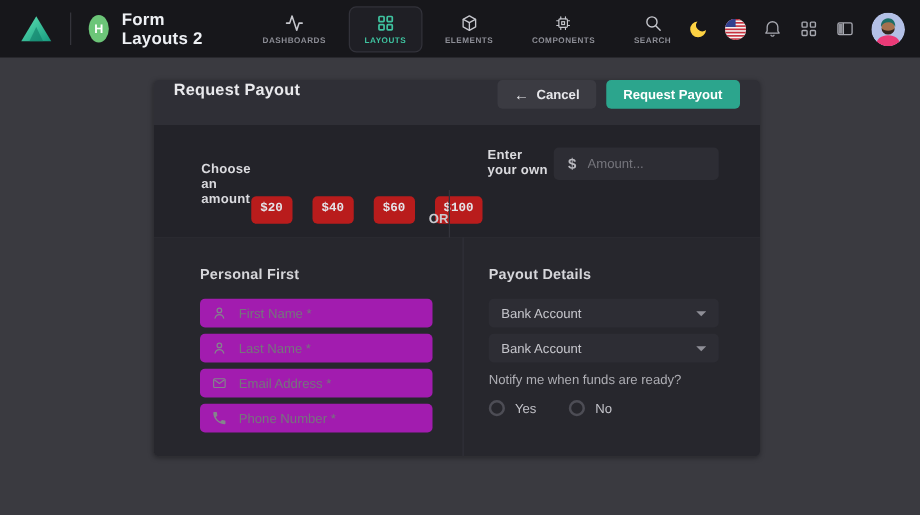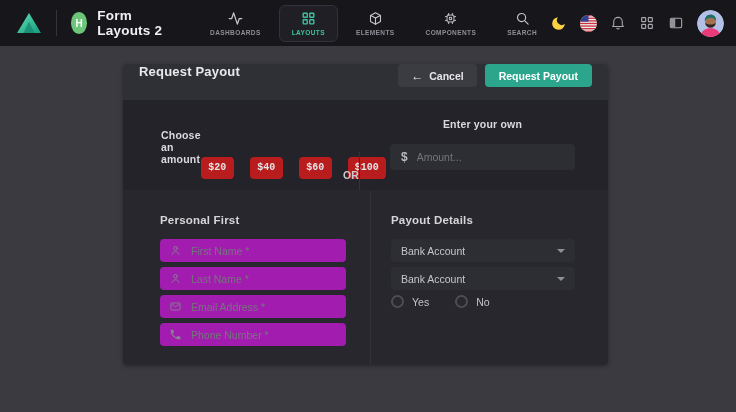--- a/index.html
+++ b/index.html
@@ -73,21 +73,21 @@
   .section-label { font-size:10.5px; font-weight:700; color:#dadade; margin-bottom:14px; letter-spacing:.2px; }
   .preset-row { display:flex; gap:16px; }
   .preset-btn {
     height:22px; min-width:33px; padding:0 7px; background:#b91c1c;
     border:none; border-radius:4px; color:#e4e4e8; font-size:10px; font-weight:700;
     cursor:pointer; font-family:Liberation Mono, monospace;margin-top:27px;
   }
   .or-col { flex:1; display:flex; flex-direction:row; align-items:flex-end; }
   .or-label { font-size:10.5px; font-weight:700; color:#c9c9ce; margin-bottom:9px; }
   .or-line { width:1px; height:38px; background:#33333b; }
-  .amount-right { width:185px; display:flex; flex-direction:column; align-items:center; }
+  .amount-right { width:185px; display:flex; flex-direction:row; }
   .amount-input {
     width:100%; height:26px; background:#2d2d34; border-radius:4px;
     display:flex; align-items:center; gap:9px; padding:0 11px;
   }
   .currency { color:#b9b9bf; font-size:12px; font-weight:600; }
   input.bare {
     background:transparent; border:none; outline:none;
     color:#c9c9ce; font-size:10.5px; width:100%;
     font-family:"Liberation Sans", sans-serif;
   }
@@ -328,20 +328,21 @@
 
       <div class="select">
         <span class="select-value">Bank Account</span>
         <span class="caret"></span>
       </div>
       <div class="select">
         <span class="select-value">Bank Account</span>
         <span class="caret"></span>
       </div>
 
+      <div class="notify">Notify me when funds are ready?</div>
 
       <div class="radio-row">
         <div class="radio">
           <span class="radio-circle"></span>
           <span class="radio-label">Yes</span>
         </div>
         <div class="radio">
           <span class="radio-circle"></span>
           <span class="radio-label">No</span>
         </div>

